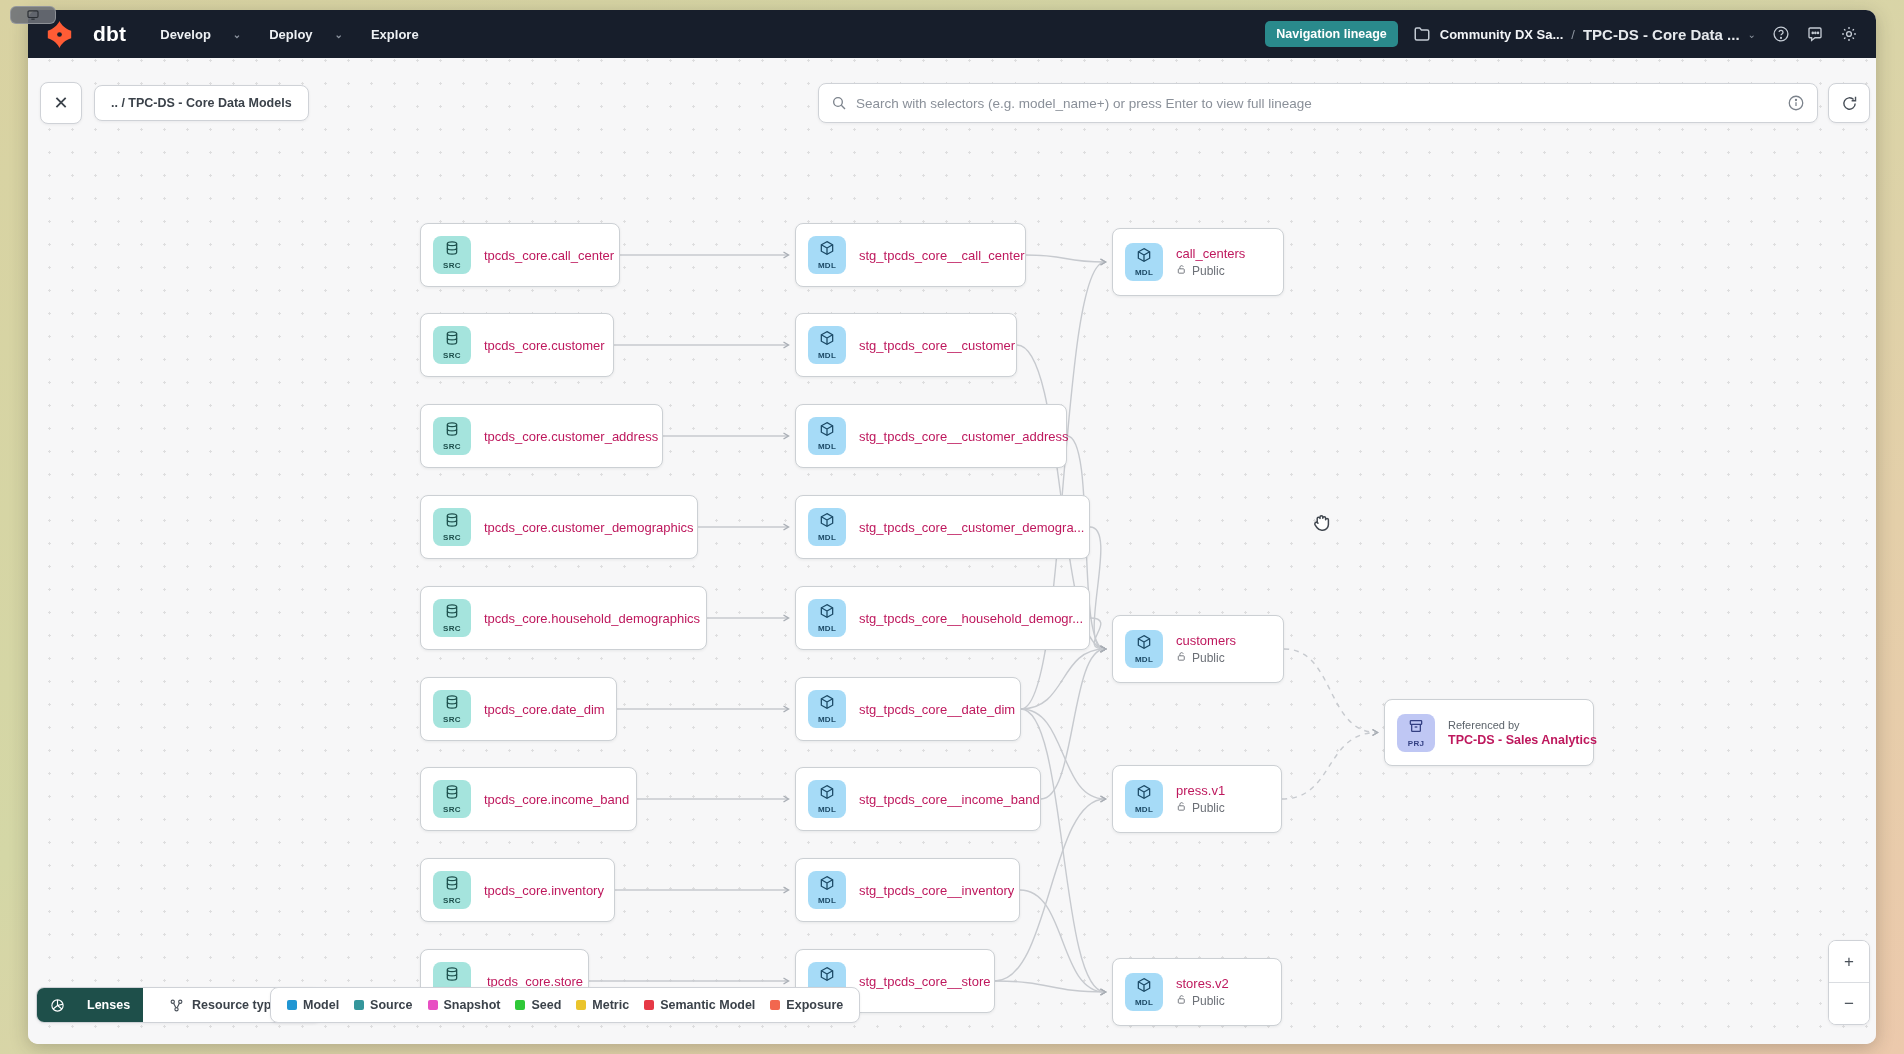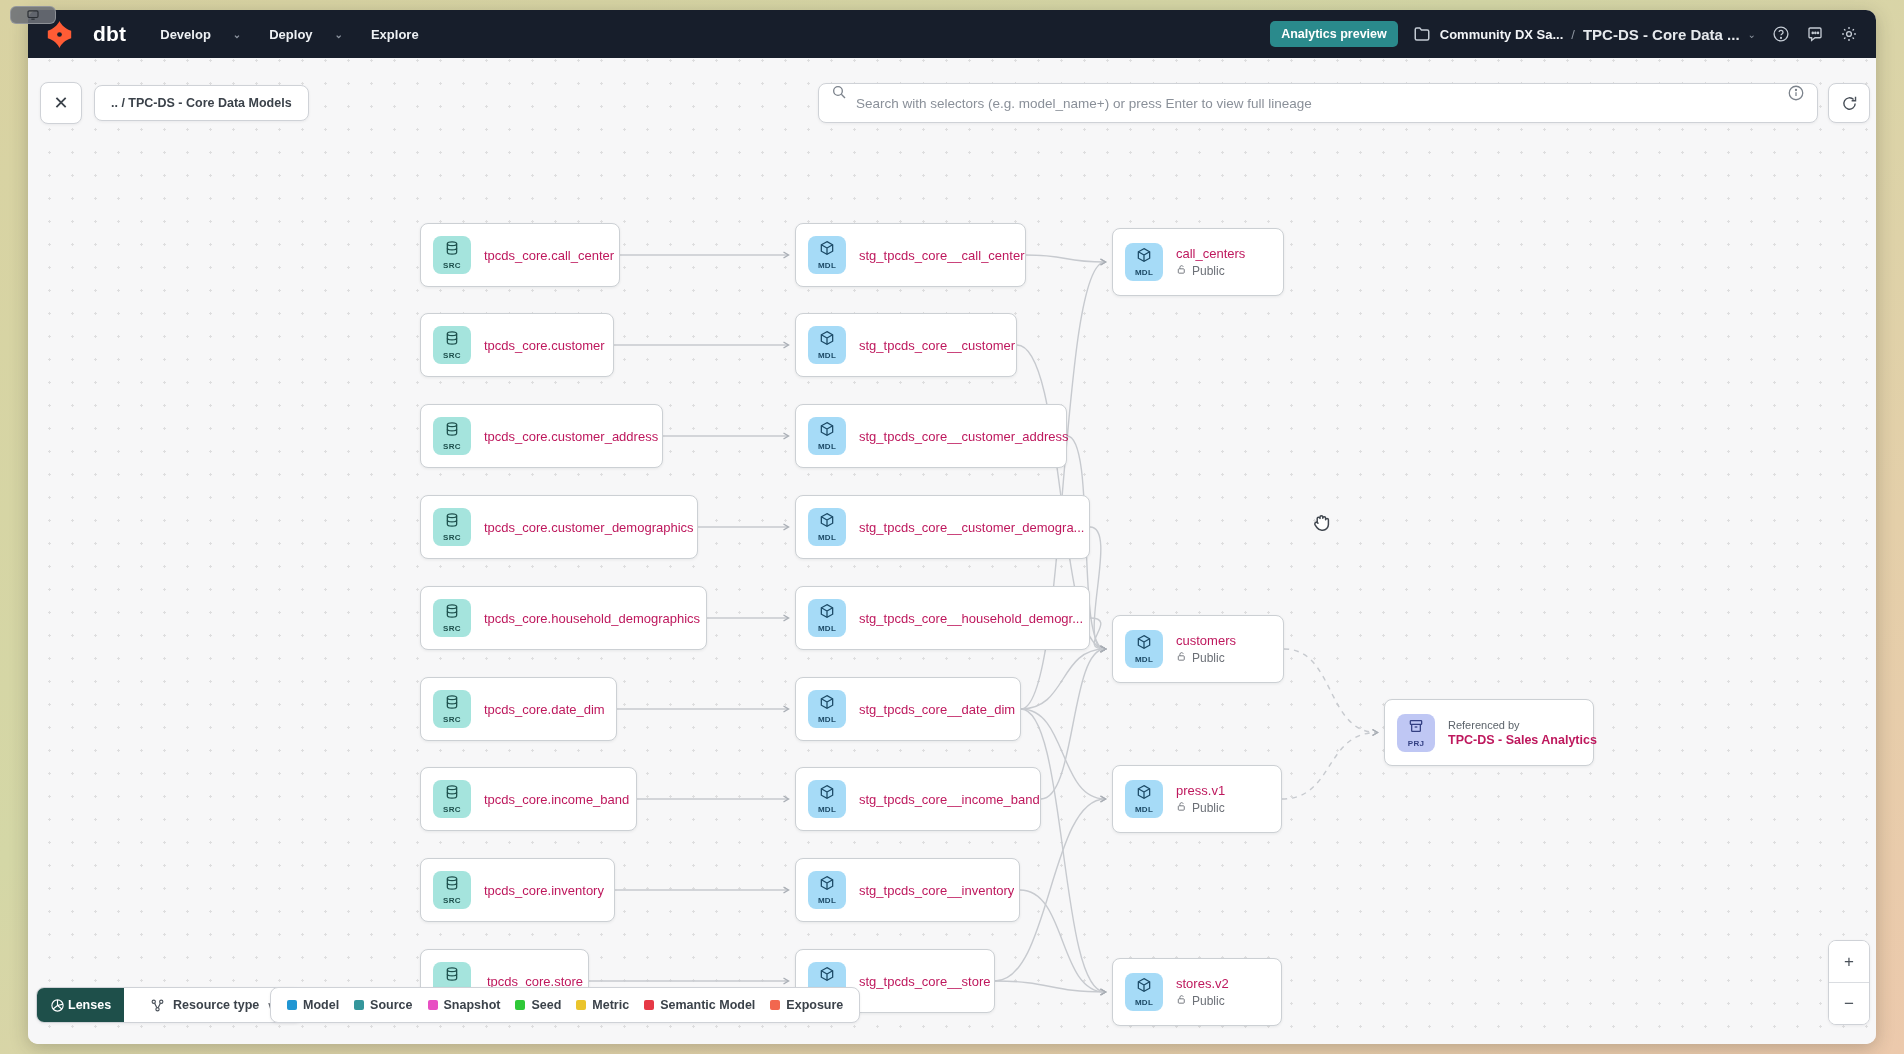--- a/index.html
+++ b/index.html
@@ -50,21 +50,21 @@
   
   .float-box { background:#fff; border:1px solid #cfd2d7; border-radius:8px;
     box-shadow:0 1px 3px rgba(20,24,31,.06); }
   #close-btn { position:absolute; left:12px; top:72px; width:42px; height:42px; z-index:20;
     display:flex; align-items:center; justify-content:center; cursor:pointer;
     font-size:18px; color:#3b424a; }
   #lineage-crumb { position:absolute; left:66px; top:75px; height:36px; z-index:20;
     display:flex; align-items:center; padding:0 16px; font-size:12.5px; font-weight:700;
     color:#3b424a; cursor:pointer; }
   #search-bar { position:absolute; left:790px; top:73px; width:1000px; height:40px; z-index:20;
-    display:flex; padding:0 12px; gap:9px; }
+    display:flex; align-items:center; padding:0 12px; gap:9px; }
   #search-bar svg.search { width:16px; height:16px; color:#7c838c; flex:none; }
   #search-input { flex:1; border:none; outline:none; font-size:13.5px; color:#3b424a;
     background:transparent; font-family:"Liberation Sans",sans-serif; }
   #search-input::placeholder { color:#8a9099; }
   #search-info { width:18px; height:18px; color:#7c838c; flex:none; cursor:pointer; }
   #refresh-btn { position:absolute; left:1800px; top:73px; width:42px; height:40px; z-index:20;
     display:flex; align-items:center; justify-content:center; color:#4a515a; cursor:pointer; }
   #refresh-btn svg { width:17px; height:17px; }
 
   
@@ -80,21 +80,21 @@
   .node-badge { font-size:8px; font-weight:700; letter-spacing:.3px; line-height:1; margin-top:2px; }
   .node-label { font-size:13px; color:#be185d; font-weight:500; white-space:nowrap; overflow:hidden; }
   .node-pre { font-size:11px; color:#5d646b; margin-bottom:2px; white-space:nowrap; }
   .node-sub { display:flex; align-items:center; gap:5px; font-size:12px; color:#6c7077; margin-top:3px; }
   .node-sub svg { width:11px; height:11px; }
   .node.project .node-label { font-size:12.5px; font-weight:600; }
 
   
   #lens-group { position:absolute; left:8px; top:977px; height:36px; z-index:20; display:flex;
     overflow:hidden; padding:0; }
-  #lenses-btn { display:flex; align-items:center; gap:3px; background:#1e4f4a; color:#fff;
+  #lenses-btn { display:flex; align-items:center; gap:22px; background:#1e4f4a; color:#fff;
     font-size:12.5px; font-weight:700; padding:0 13px; cursor:pointer; border:none; height:100%; }
   #lenses-btn svg { width:15px; height:15px; }
   #resource-type-btn { display:flex; align-items:center; gap:8px; background:#fff; color:#3b424a;
     font-size:12.5px; font-weight:600; padding:0 26px; cursor:pointer; border:none; height:100%; }
   #resource-type-btn svg { width:15px; height:15px; color:#4a515a; }
   #resource-type-btn .chev { font-size:10px; color:#6c7077; }
   #legend-box { position:absolute; left:242px; top:977px; height:36px; z-index:20;
     display:flex; align-items:center; gap:15px; padding:0 16px; }
   .legend-item { display:flex; align-items:center; gap:6px; font-size:12.5px; color:#3b424a; font-weight:600; }
   .legend-swatch { width:10px; height:10px; border-radius:2px; display:inline-block; }
@@ -135,21 +135,21 @@
     </div>
     <div class="nav-menu">
       <span>Deploy</span>
       <span class="nav-chevron">⌄</span>
     </div>
     <div class="nav-menu">
       <span>Explore</span>
     </div>
 
     <div id="nav-right">
-      <button id="nav-preview-btn" style="background: rgb(42, 138, 140);">Analytics preview</button>
+      <button id="nav-preview-btn" style="background: rgb(42, 138, 140);">Navigation lineage</button>
       <div class="crumb-group">
         <span class="nav-icon">
           <svg viewBox="0 0 24 24" fill="none" stroke="currentColor" stroke-width="2">
               <path d="M3 6a2 2 0 0 1 2-2h4l2.2 2.5H19a2 2 0 0 1 2 2V18a2 2 0 0 1-2 2H5a2 2 0 0 1-2-2z"></path>
             </svg>
         </span>
         <span class="crumb-strong">Community DX Sa...</span>
         <span class="crumb-sep">/</span>
         <span class="crumb-normal">TPC-DS - Core Data ...</span>
         <span class="nav-chevron">⌄</span>

